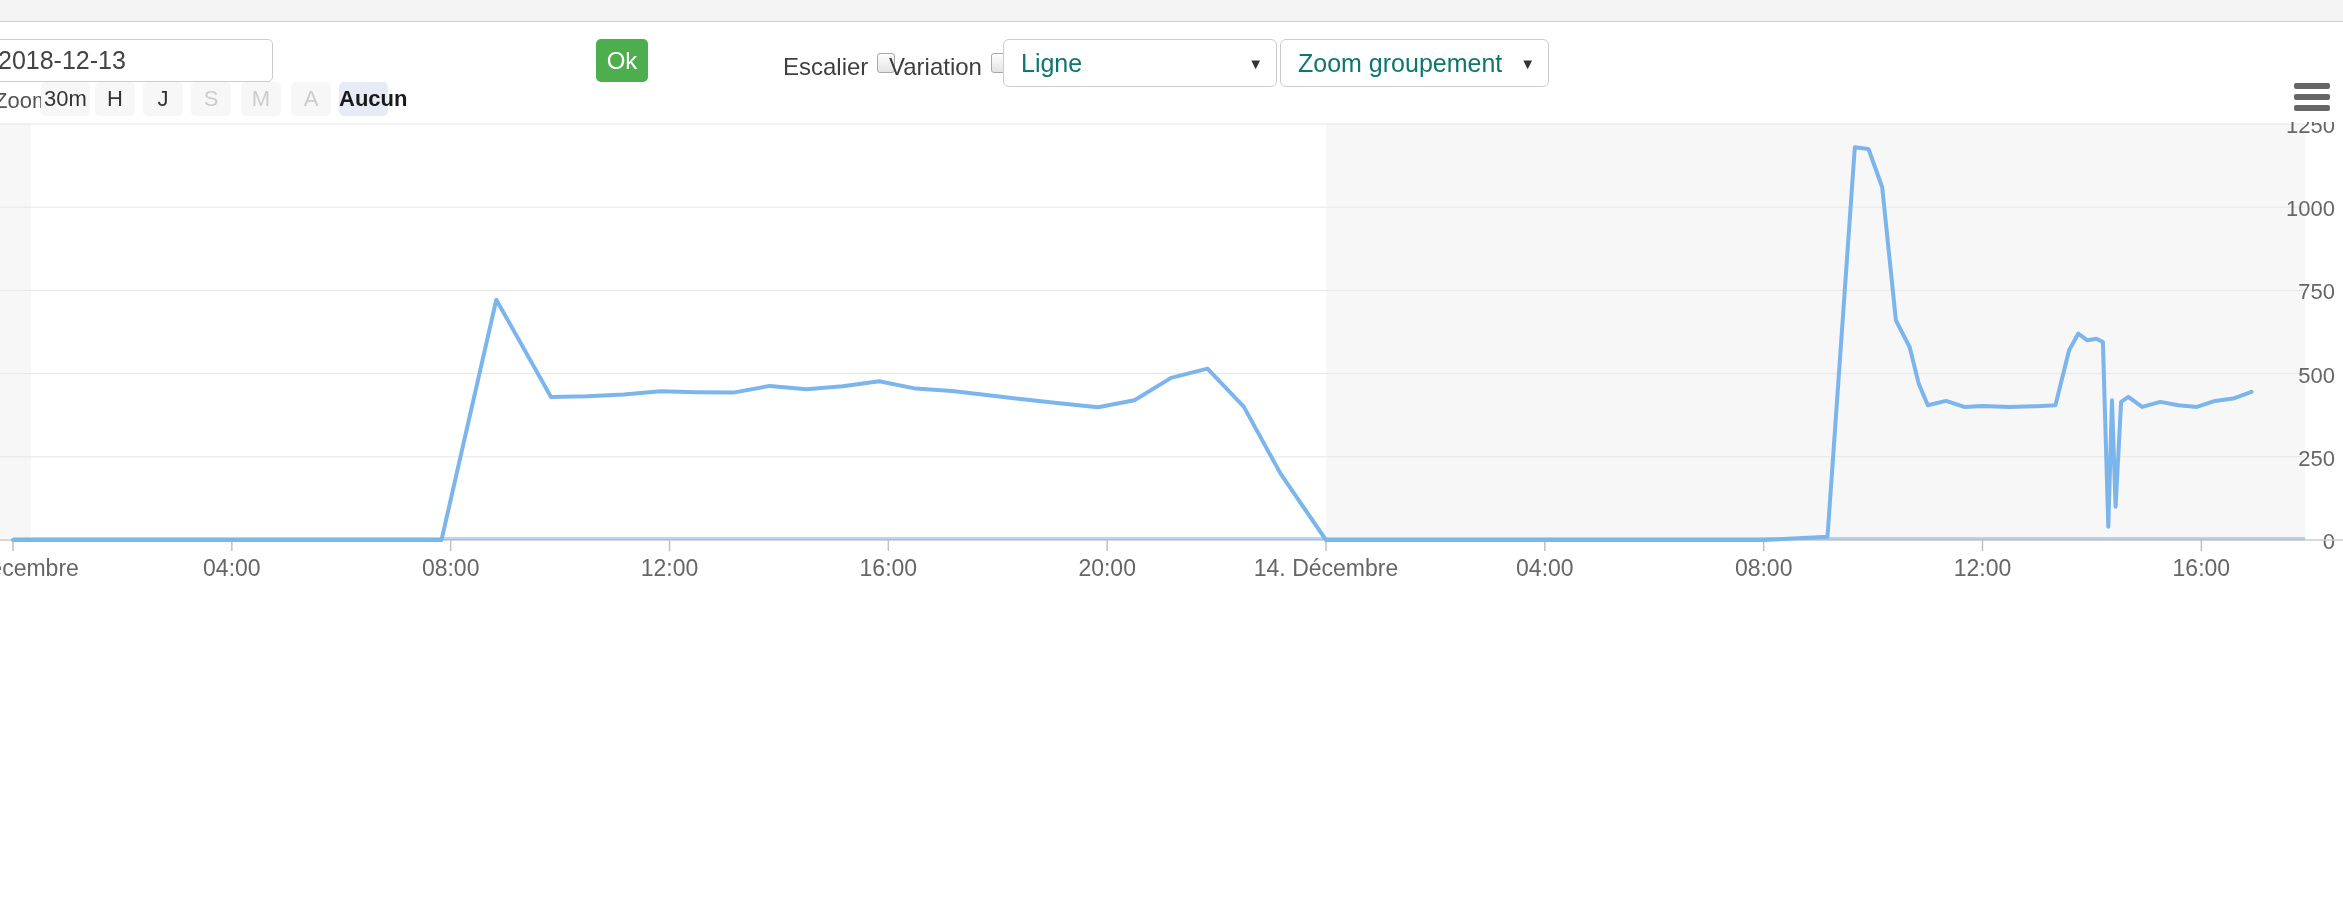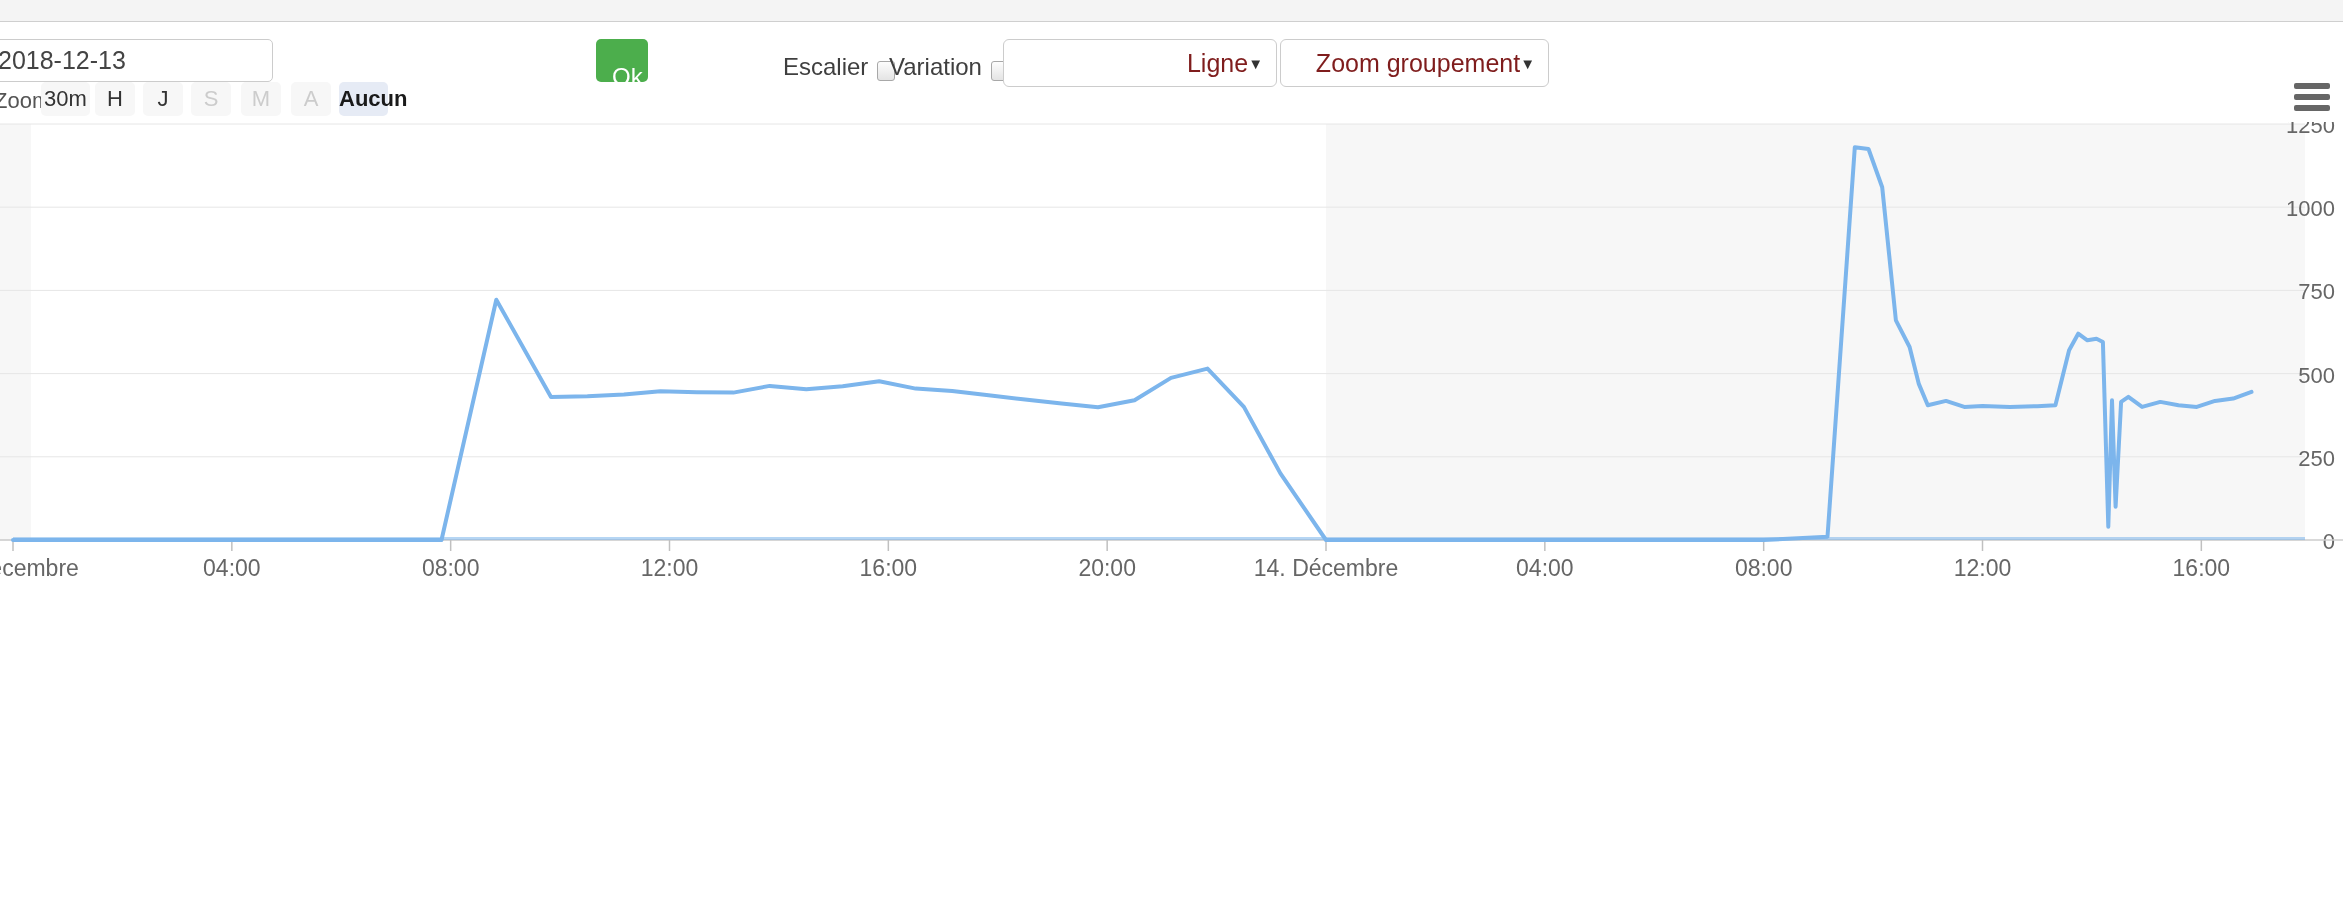--- a/index.html
+++ b/index.html
@@ -60,29 +60,29 @@
     width: 52px; height: 43px;
     background: #4cae4c;
     border: none;
     border-radius: 5px;
     color: #ffffff;
     font-family: "Liberation Sans", sans-serif;
     font-size: 24px;
     line-height: 43px;
     text-align: center;
     cursor: pointer;
-    padding: 16px;
+    padding: 0;
   }
 
   
   .check-group {
     position: absolute;
     top: 30px;
     display: flex;
-    align-items: flex-end;
+    align-items: flex-start;
     gap: 9px;
   }
   #cg-escalier  { left: 783px; }
   #cg-variation { left: 889px; }
 
   .check-label {
     font-size: 24px;
     color: #3f3f3f;
     font-family: "Liberation Sans", sans-serif;
     white-space: nowrap;
@@ -106,27 +106,26 @@
     border-radius: 6px;
     display: flex;
     align-items: center;
     cursor: pointer;
   }
   #select-type  { left: 1003px; width: 274px; }
   #select-group { left: 1280px; width: 269px; }
 
   .select-value {
     font-size: 25px;
-    color: #7f1d1d;
+    color: #0f766e;
     padding-left: 17px;
     flex: 1;
     font-family: "Liberation Sans", sans-serif;
     white-space: nowrap;
     overflow: hidden;
-    text-align: right;
   }
   .select-caret {
     font-size: 15px;
     color: #333333;
     padding-right: 13px;
     line-height: 1;
   }
 
   
   .range-row {

